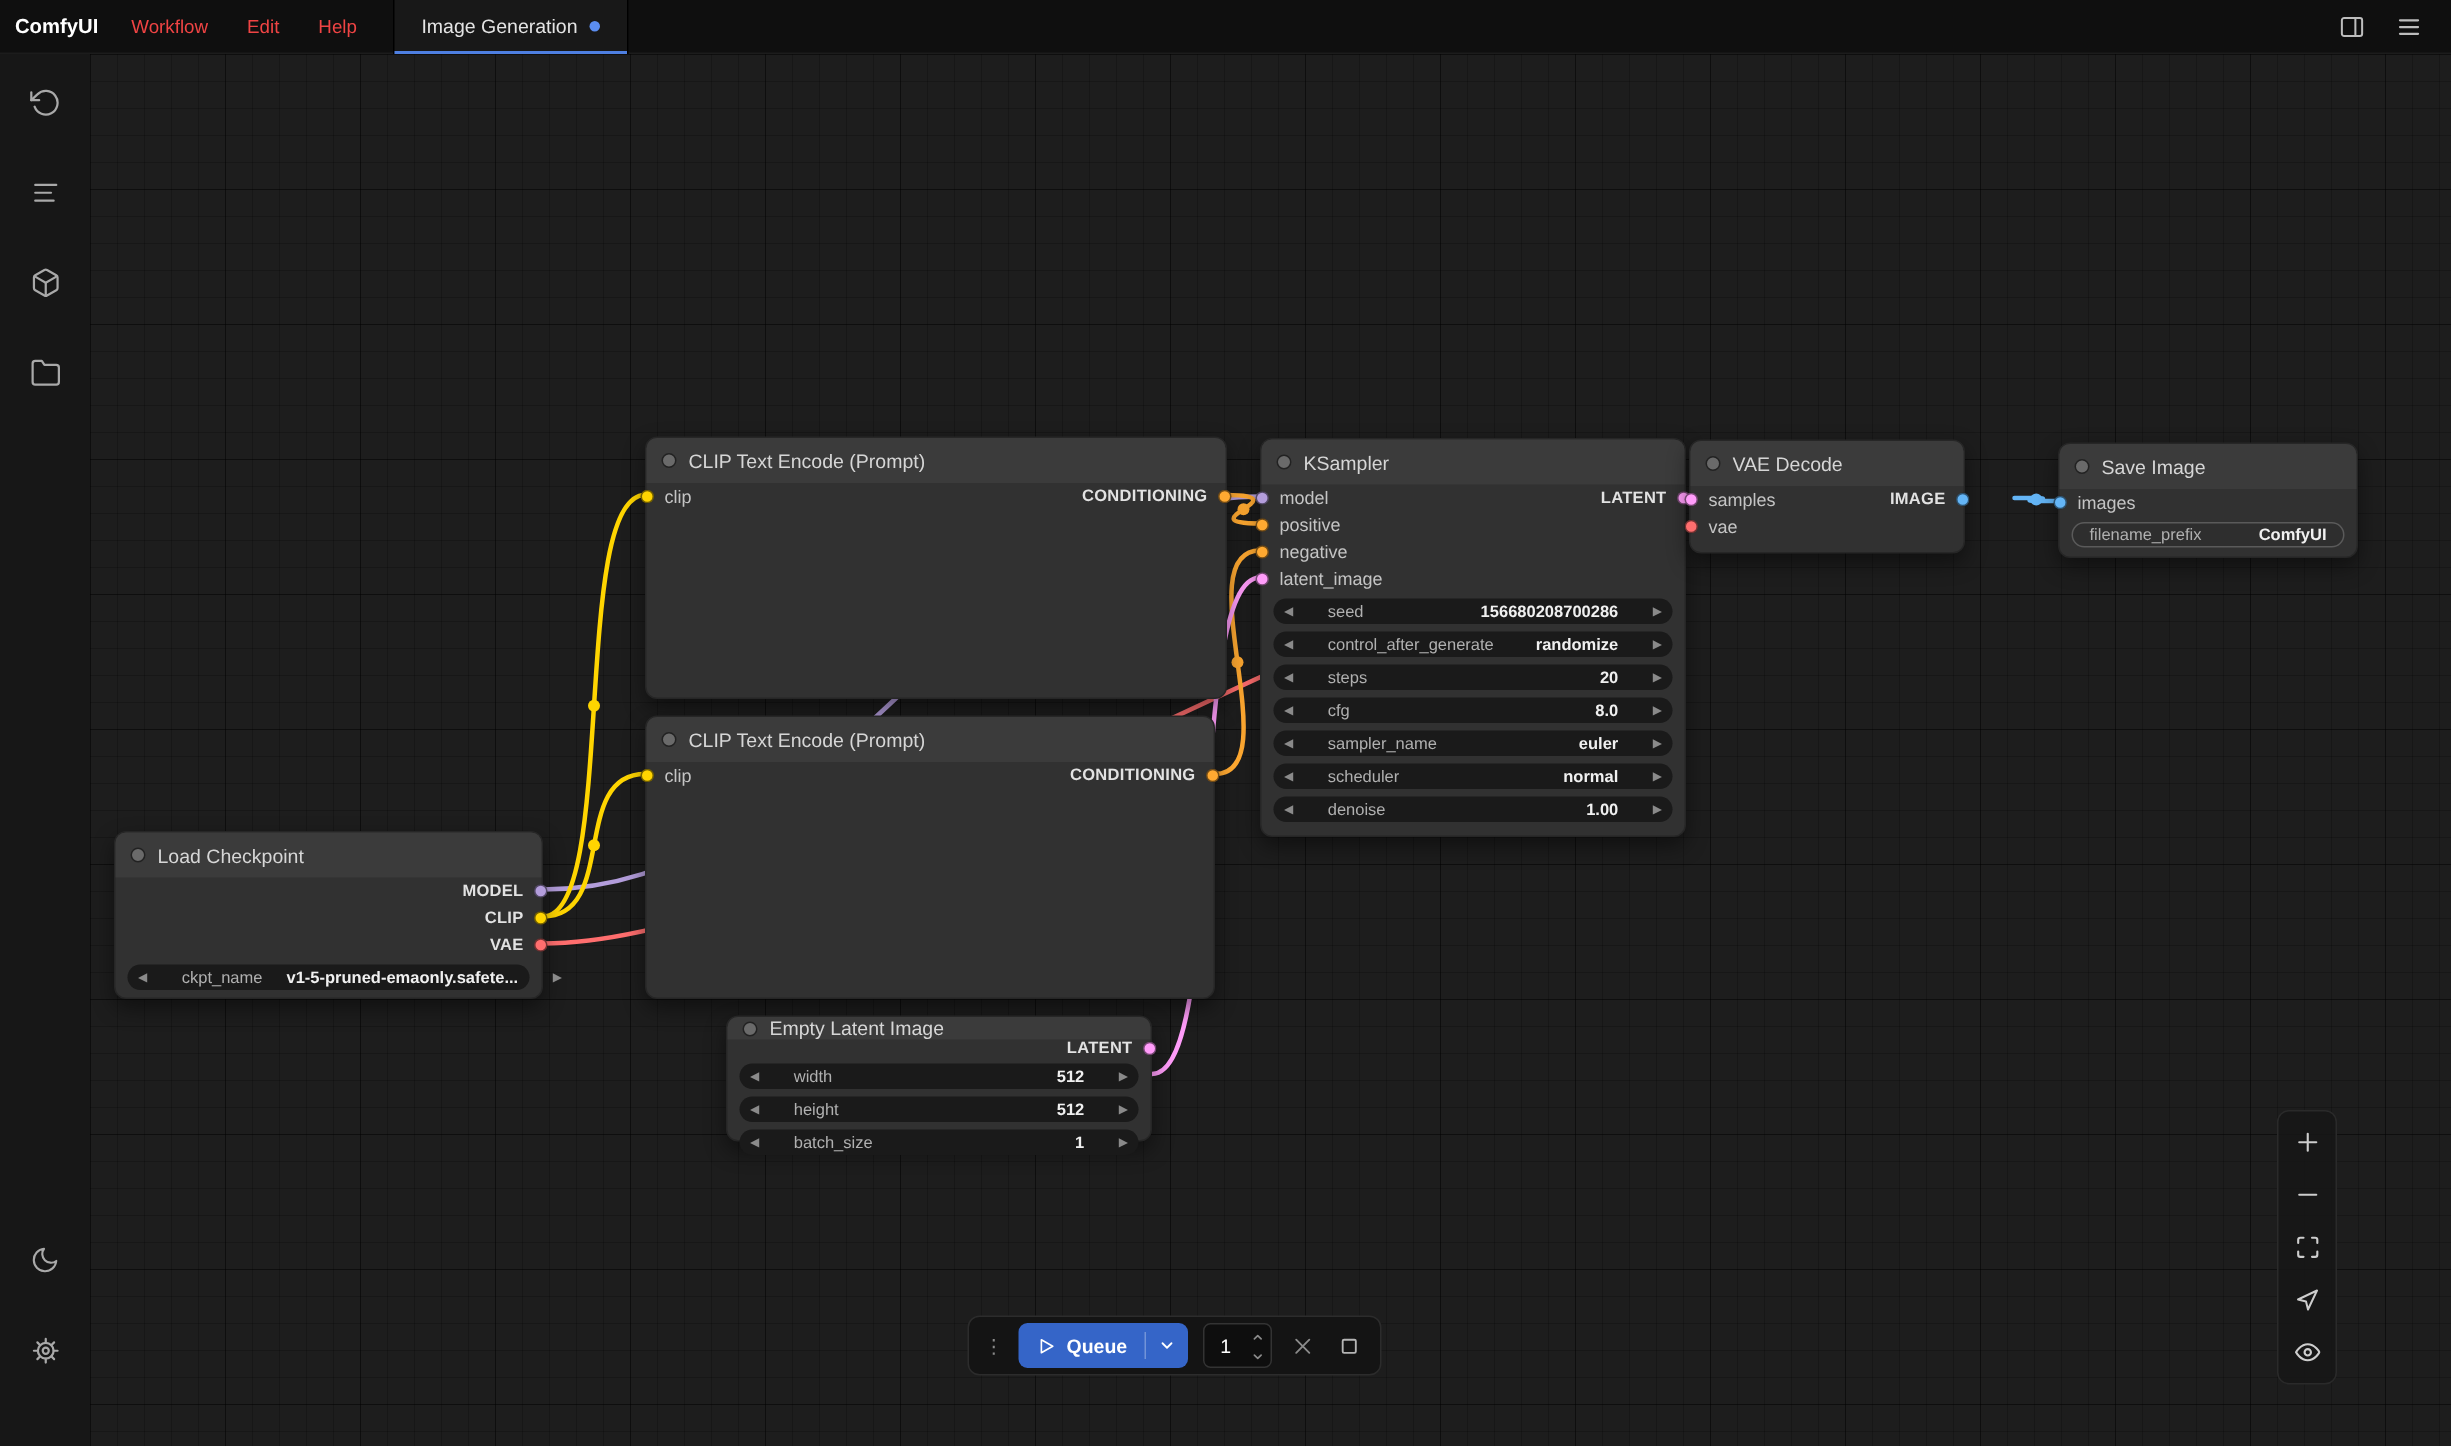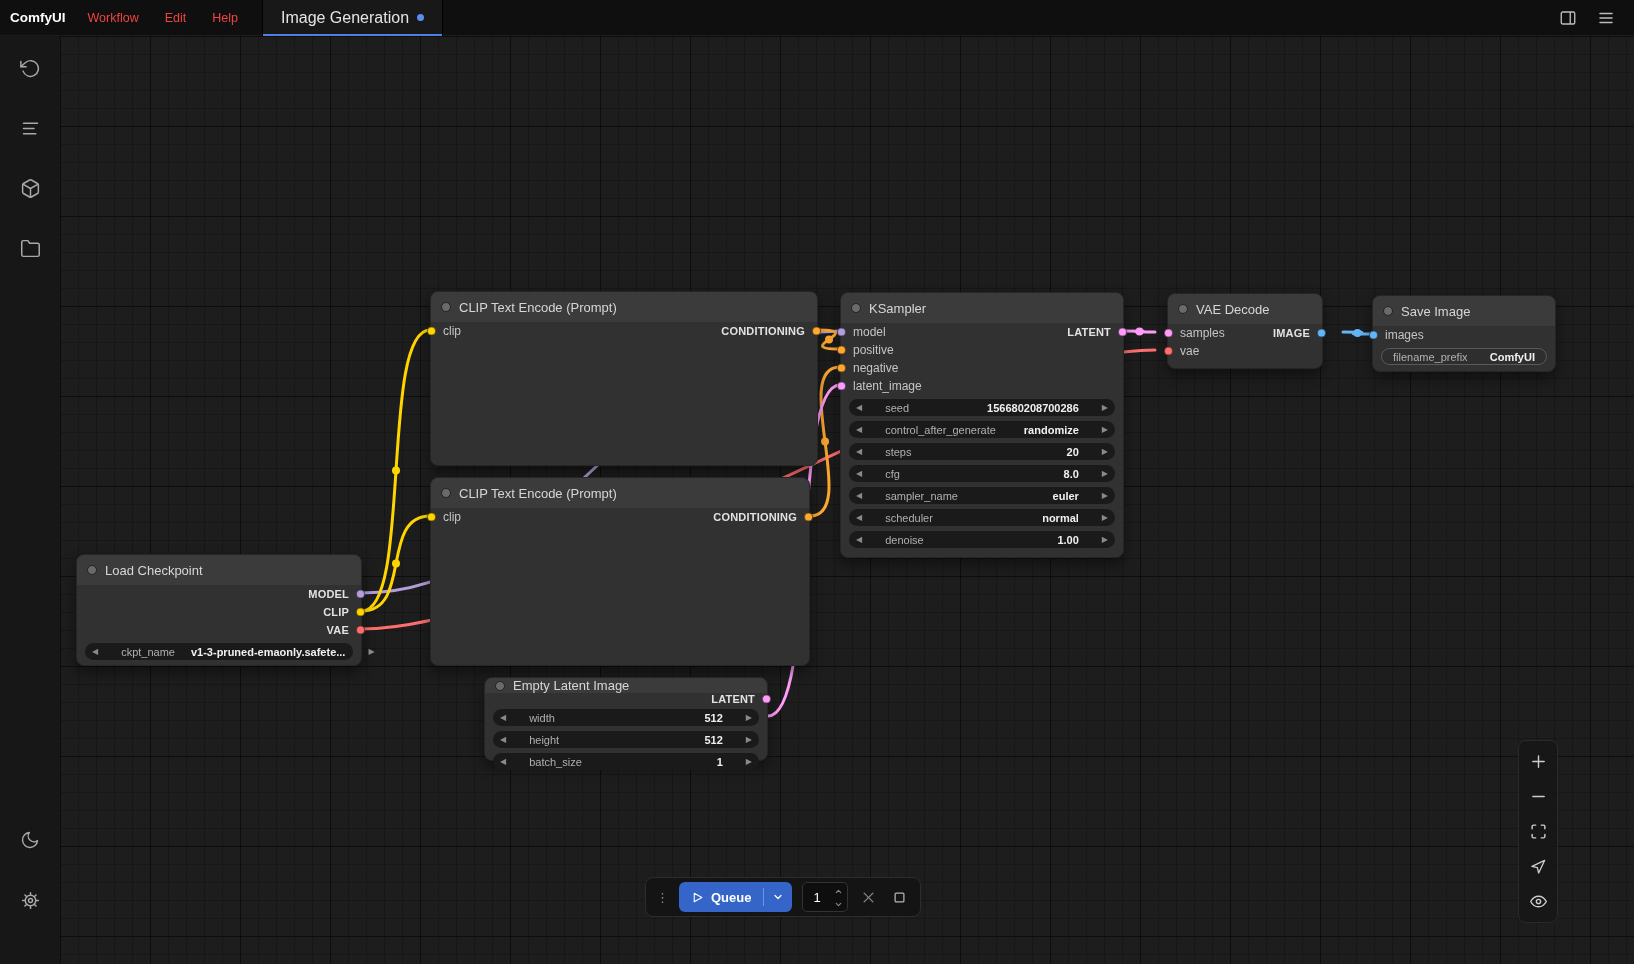--- a/index.html
+++ b/index.html
@@ -9,21 +9,21 @@
 
   
   .topbar { position:absolute; left:0; top:0; width:1634px; height:36px; background:#0f0f0f;
     display:flex; align-items:center; z-index:20; border-bottom:1px solid #1c1c1c; }
   .logo { color:#ffffff; font-weight:700; font-size:13.5px; padding:0 10px 0 10px; }
   .menus { display:flex; align-items:center; gap:26px; margin-left:12px; margin-right:24px; }
   .menu { color:#ef4444; font-size:12.5px; cursor:pointer; }
   .tab { position:relative; height:36px; display:flex; align-items:center; gap:8px; padding:0 18px;
     background:#181818; border-left:1px solid #000; border-right:1px solid #000; cursor:pointer; }
   .tab::after { content:""; position:absolute; left:0; right:0; bottom:0; height:2px; background:#4e7fe1; }
-  .tab-label { color:#e4e4e4; font-size:16px; }
+  .tab-label { color:#e4e4e4; font-size:13px; }
   .tab-dot { width:7px; height:7px; border-radius:50%; background:#5b8def; }
   .topbar-right { margin-left:auto; display:flex; align-items:center; gap:10px; padding-right:14px; }
   .tb-icon-btn { width:28px; height:28px; display:flex; align-items:center; justify-content:center;
     background:transparent; border:none; color:#bdbdbd; cursor:pointer; }
 
   
   .sidebar { position:absolute; left:0; top:36px; width:60px; height:928px; background:#171717;
     display:flex; flex-direction:column; align-items:center; padding:8px 0 40px 0; gap:12px; z-index:20; }
   .sb-btn { width:48px; height:48px; display:flex; align-items:center; justify-content:center;
     background:transparent; border:none; color:#a9a9a9; border-radius:8px; cursor:pointer; }
@@ -142,21 +142,21 @@
         <span class="out-label">CLIP</span>
         <span class="dot out c-clip"></span>
       </div>
       <div class="prow">
         <span class="out-label">VAE</span>
         <span class="dot out c-vae"></span>
       </div>
       <div class="widget" style="margin-top:4px">
         <span class="warr">◀</span>
         <span class="wname">ckpt_name</span>
-        <span class="wval">v1-3-pruned-emaonly.safete...</span>
+        <span class="wval">v1-5-pruned-emaonly.safete...</span>
         <span class="warr">▶</span>
       </div>
     </section>
 
     <section class="node" style="left:430px;top:291px;width:388px;height:175px">
       <div class="node-header">
         <span class="collapse-dot"></span>
         <span class="node-title">CLIP Text Encode (Prompt)</span>
       </div>
       <div class="prow">
@@ -269,38 +269,38 @@
         <span class="warr">▶</span>
       </div>
       <div class="widget">
         <span class="warr">◀</span>
         <span class="wname">denoise</span>
         <span class="wval">1.00</span>
         <span class="warr">▶</span>
       </div>
     </section>
 
-    <section class="node" style="left:1167px;top:293px;width:156px;height:76px">
+    <section class="node" style="left:1126px;top:293px;width:184px;height:76px">
       <div class="node-header">
         <span class="collapse-dot"></span>
         <span class="node-title">VAE Decode</span>
       </div>
       <div class="prow">
         <span class="in-label">samples</span>
         <span class="dot in c-latent"></span>
         <span class="out-label">IMAGE</span>
         <span class="dot out c-image"></span>
       </div>
       <div class="prow">
         <span class="in-label">vae</span>
         <span class="dot in c-vae"></span>
       </div>
     </section>
 
-    <section class="node" style="left:1372px;top:295px;width:184px;height:77px">
+    <section class="node" style="left:1372px;top:295px;width:200px;height:77px">
       <div class="node-header">
         <span class="collapse-dot"></span>
         <span class="node-title">Save Image</span>
       </div>
       <div class="prow">
         <span class="in-label">images</span>
         <span class="dot in c-image"></span>
       </div>
       <div class="widget text-widget" style="margin-top:4px">
         <span class="wname">filename_prefix</span>

